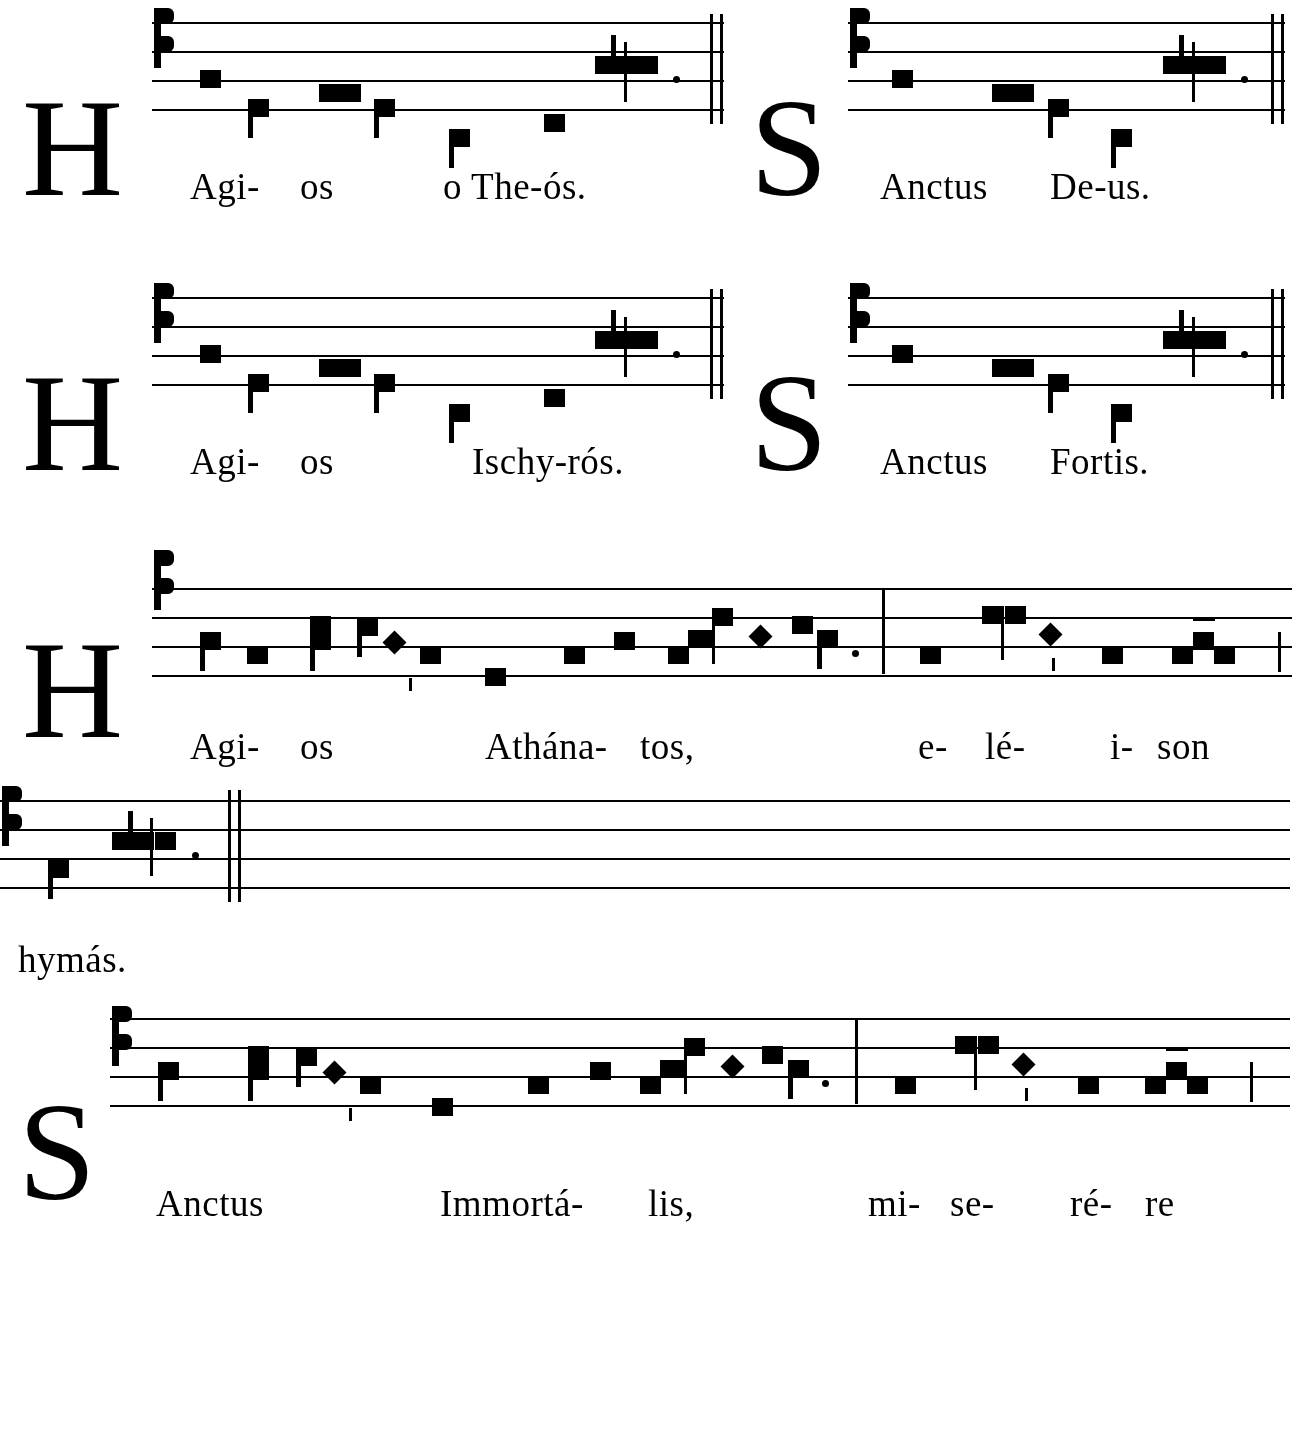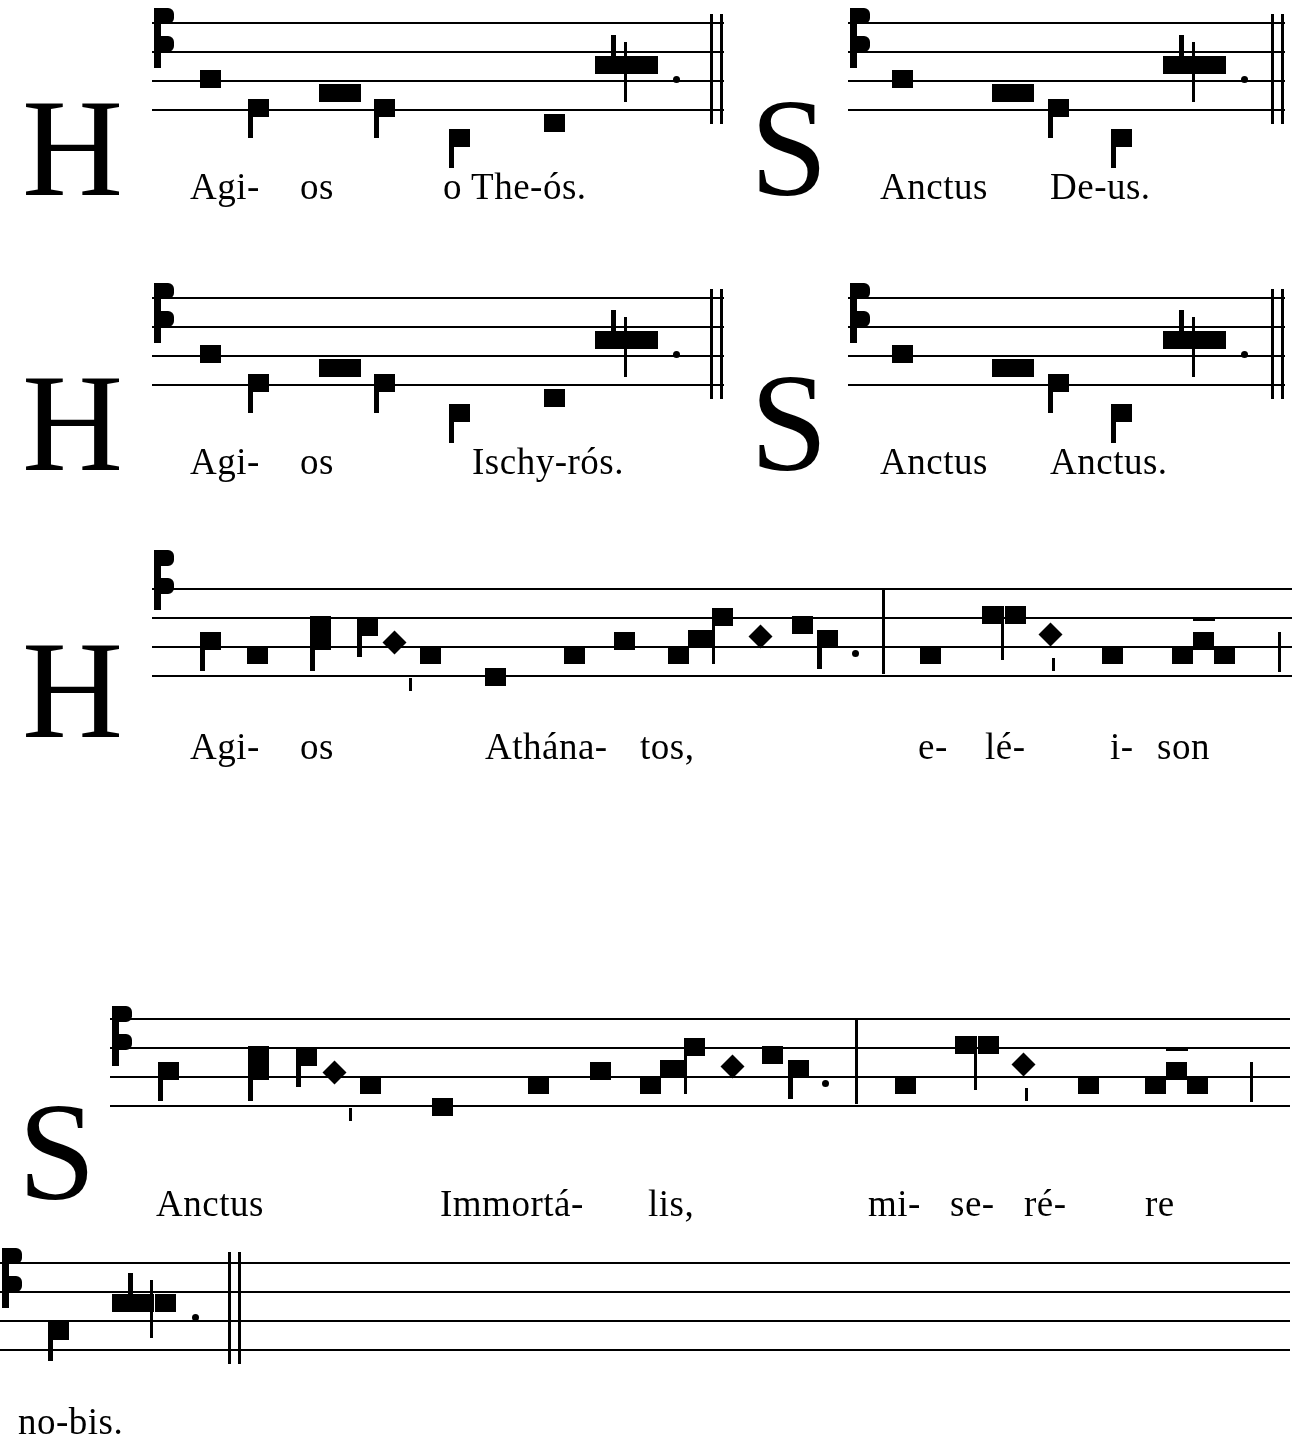--- a/index.html
+++ b/index.html
@@ -259,21 +259,21 @@
       <div class="nt stemup" style="left:315px; top:34px;"></div>
       <div class="nt" style="left:336px; top:34px;"></div>
       <div class="nt" style="left:357px; top:34px;"></div>
       <div class="barline" style="left:344px; top:20px; height:60px;"></div>
       <div class="punctum-dot" style="left:393px; top:54px;"></div>
 
       <div class="barline" style="left:423px; top:-8px; height:110px;"></div>
       <div class="barline" style="left:433px; top:-8px; height:110px;"></div>
     </div>
     <div class="lyric" style="left:140px; top:165px;">Anctus</div>
-    <div class="lyric" style="left:310px; top:165px;">Anctus.</div>
+    <div class="lyric" style="left:310px; top:165px;">Fortis.</div>
   </div>
 
   <div class="system" style="left:0px; top:540px; width:1300px; height:230px;">
     <div class="initial" style="left:22px; top:80px;">H</div>
     <div class="staff" style="left:152px; top:48px; width:1140px; height:92px;">
       <div class="line l0"></div>
       <div class="line l1"></div>
       <div class="line l2"></div>
       <div class="line l3"></div>
 
@@ -325,20 +325,45 @@
     <div class="lyric" style="left:190px; top:185px;">Agi-</div>
     <div class="lyric" style="left:300px; top:185px;">os</div>
     <div class="lyric" style="left:485px; top:185px;">Athána-</div>
     <div class="lyric" style="left:640px; top:185px;">tos,</div>
     <div class="lyric" style="left:918px; top:185px;">e-</div>
     <div class="lyric" style="left:985px; top:185px;">lé-</div>
     <div class="lyric" style="left:1110px; top:185px;">i-</div>
     <div class="lyric" style="left:1157px; top:185px;">son</div>
   </div>
 
+  <div class="system" style="left:0px; top:778px; width:1300px; height:220px;">
+    <div class="staff" style="left:0px; top:22px; width:1290px; height:92px;">
+      <div class="line l0"></div>
+      <div class="line l1"></div>
+      <div class="line l2"></div>
+      <div class="line l3"></div>
+
+      <div class="clef" style="left:2px; top:-14px;">
+        <div class="blk stem"></div>
+          <div class="blk bx1"></div>
+          <div class="blk bx2"></div>
+      </div>
+
+      <div class="nt stemdn" style="left:48px; top:60px;"></div>
+      <div class="nt stemup" style="left:112px; top:32px;"></div>
+      <div class="nt" style="left:133px; top:32px;"></div>
+      <div class="nt" style="left:155px; top:32px;"></div>
+      <div class="barline" style="left:150px; top:18px; height:58px;"></div>
+      <div class="punctum-dot" style="left:192px; top:52px;"></div>
+
+      <div class="barline" style="left:228px; top:-10px; height:112px;"></div>
+      <div class="barline" style="left:238px; top:-10px; height:112px;"></div>
+    </div>
+    <div class="lyric" style="left:18px; top:160px;">hymás.</div>
+  </div>
 
   <div class="system" style="left:0px; top:1000px; width:1300px; height:230px;">
     <div class="initial" style="left:18px; top:82px;">S</div>
     <div class="staff" style="left:110px; top:18px; width:1180px; height:92px;">
       <div class="line l0"></div>
       <div class="line l1"></div>
       <div class="line l2"></div>
       <div class="line l3"></div>
 
       <div class="clef" style="left:2px; top:-12px;">
@@ -382,43 +407,18 @@
       <div class="nt" style="left:1056px; top:44px;"></div>
       <div class="nt" style="left:1077px; top:58px;"></div>
       <div class="episema" style="left:1056px; top:30px;"></div>
       <div class="barline" style="left:1140px; top:44px; height:40px;"></div>
     </div>
     <div class="lyric" style="left:156px; top:182px;">Anctus</div>
     <div class="lyric" style="left:440px; top:182px;">Immortá-</div>
     <div class="lyric" style="left:648px; top:182px;font-family:Liberation Serif, serif;">lis,</div>
     <div class="lyric" style="left:868px; top:182px;text-align:center;">mi-</div>
     <div class="lyric" style="left:950px; top:182px;">se-</div>
-    <div class="lyric" style="left:1024px; top:182px;">ré-</div>
+    <div class="lyric" style="left:1070px; top:182px;">ré-</div>
     <div class="lyric" style="left:1145px; top:182px;">re</div>
   </div>
 
-  <div class="system" style="left:0px; top:1240px; width:1300px; height:200px;">
-    <div class="staff" style="left:0px; top:22px; width:1290px; height:92px;">
-      <div class="line l0"></div>
-      <div class="line l1"></div>
-      <div class="line l2"></div>
-      <div class="line l3"></div>
-
-      <div class="clef" style="left:2px; top:-14px;">
-        <div class="blk stem"></div>
-          <div class="blk bx1"></div>
-          <div class="blk bx2"></div>
-      </div>
-
-      <div class="nt stemdn" style="left:48px; top:60px;"></div>
-      <div class="nt stemup" style="left:112px; top:32px;"></div>
-      <div class="nt" style="left:133px; top:32px;"></div>
-      <div class="nt" style="left:155px; top:32px;"></div>
-      <div class="barline" style="left:150px; top:18px; height:58px;"></div>
-      <div class="punctum-dot" style="left:192px; top:52px;"></div>
-
-      <div class="barline" style="left:228px; top:-10px; height:112px;"></div>
-      <div class="barline" style="left:238px; top:-10px; height:112px;"></div>
-    </div>
-    <div class="lyric" style="left:18px; top:160px;">no-bis.</div>
-  </div>
 
 </div>
 
 </body></html>

